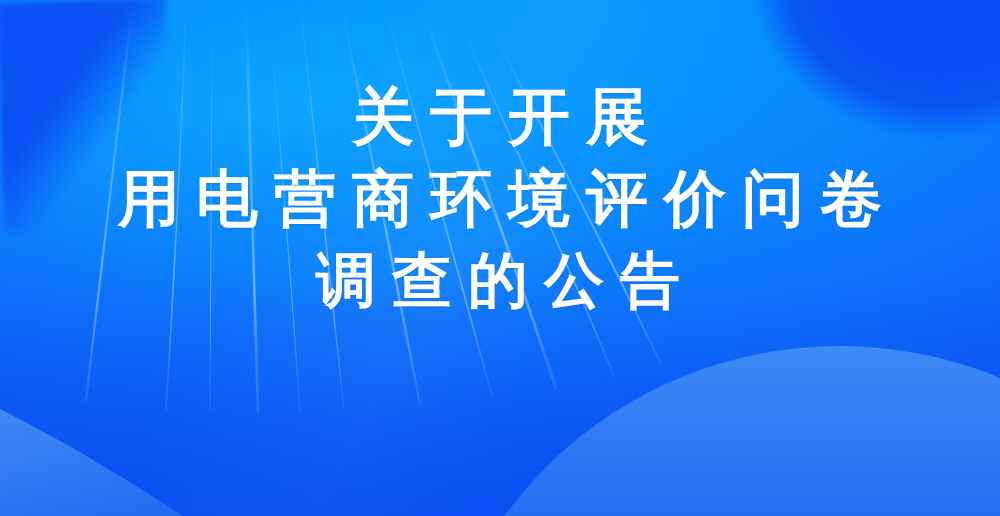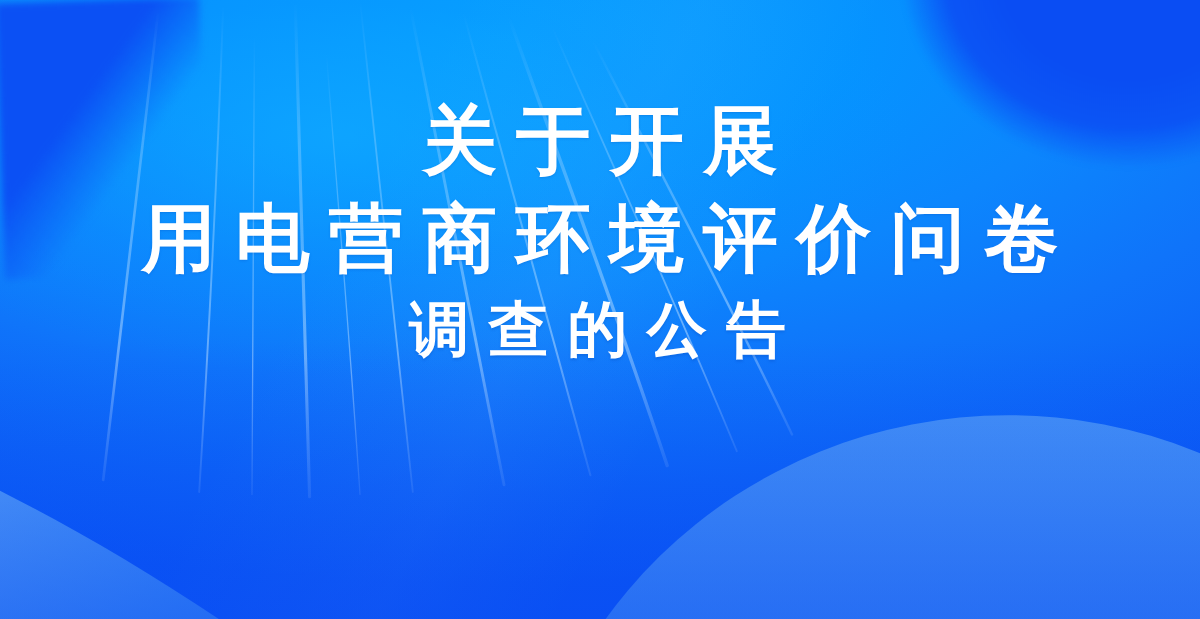--- a/index.html
+++ b/index.html
@@ -114,21 +114,21 @@
   }
   .title-line {
     color: #ffffff;
     font-weight: bold;
     line-height: 1.0;
     white-space: nowrap;
     text-shadow: 0 1px 2px rgba(6,60,170,0.22);
   }
   #title-line-1 { font-size: 62px; letter-spacing: 16px; margin-bottom: 20px; padding-left: 16px; }
   #title-line-2 { font-size: 62px; letter-spacing: 16px; margin-bottom: 20px; padding-left: 16px; text-align: center; }
-  #title-line-3 { font-size: 50px; letter-spacing: 16px; padding-left: 12px; }
+  #title-line-3 { font-size: 60px; letter-spacing: 16px; padding-left: 12px; }
 </style>
 </head>
 <body>
 
 <div id="banner">
 
   <div class="layer" id="bg-glow-main"></div>
   <div class="layer" id="bg-glow-secondary"></div>
   <div class="layer" id="bg-sheen"></div>
 

